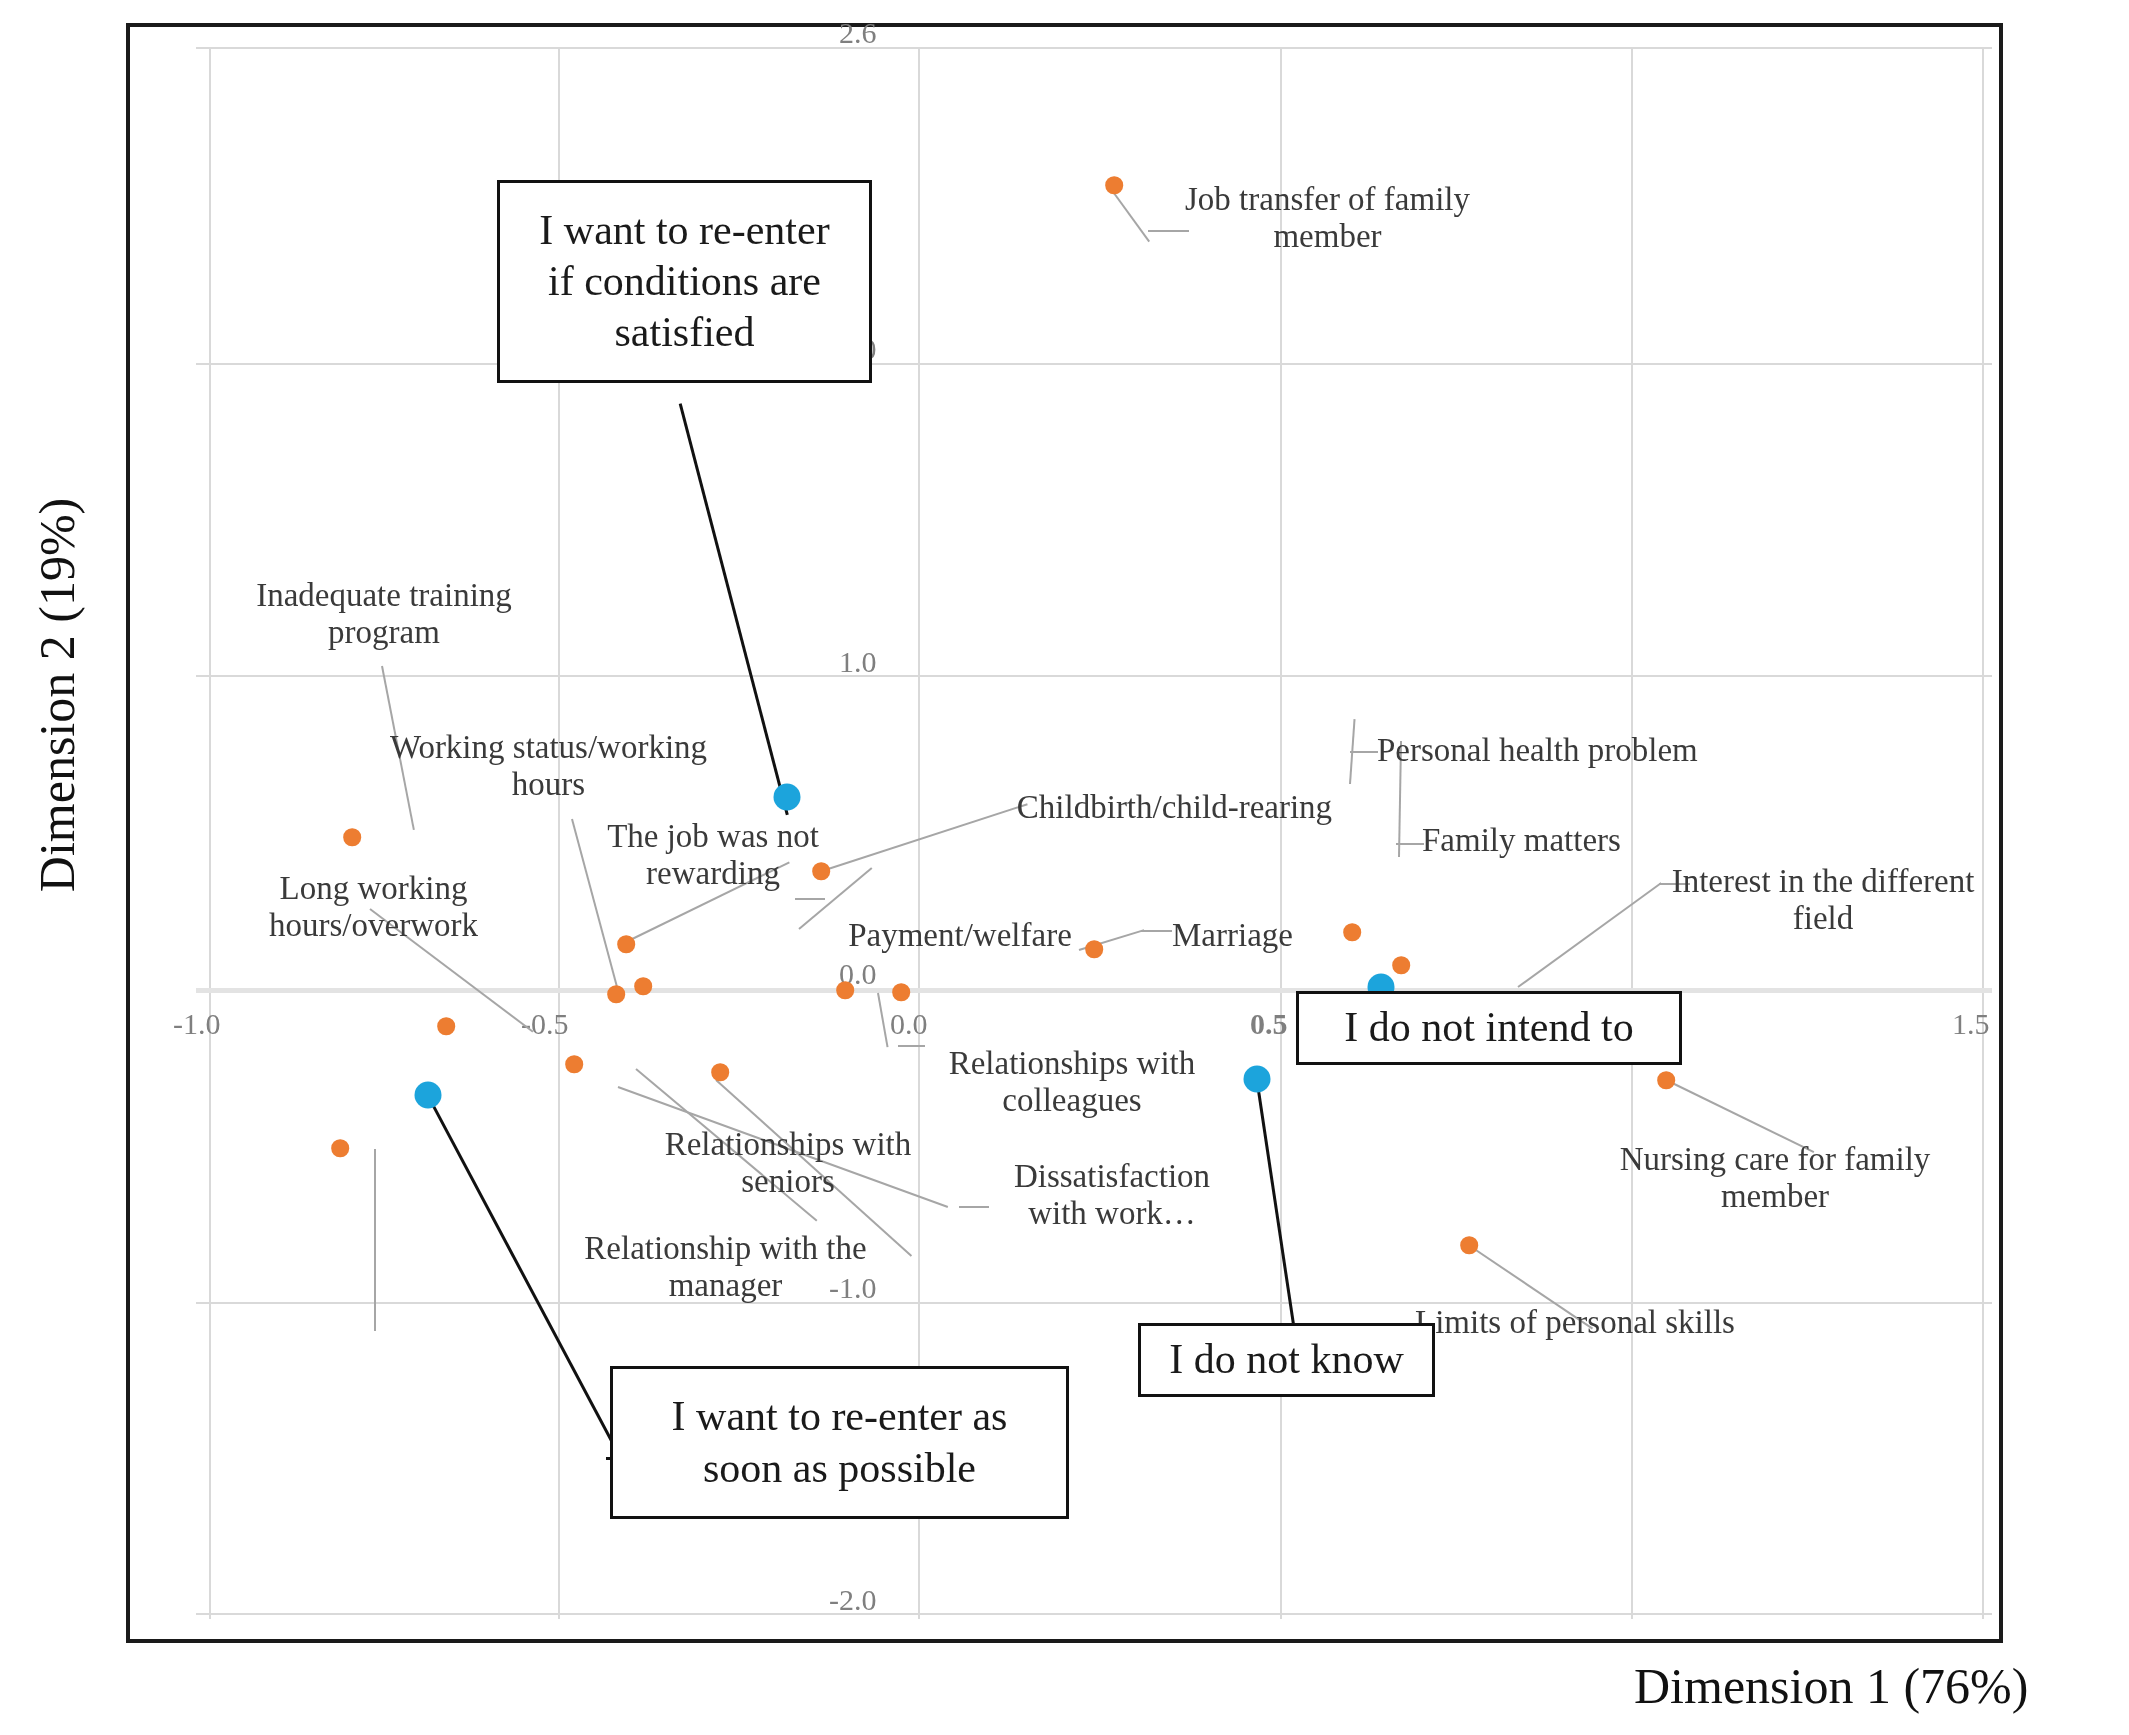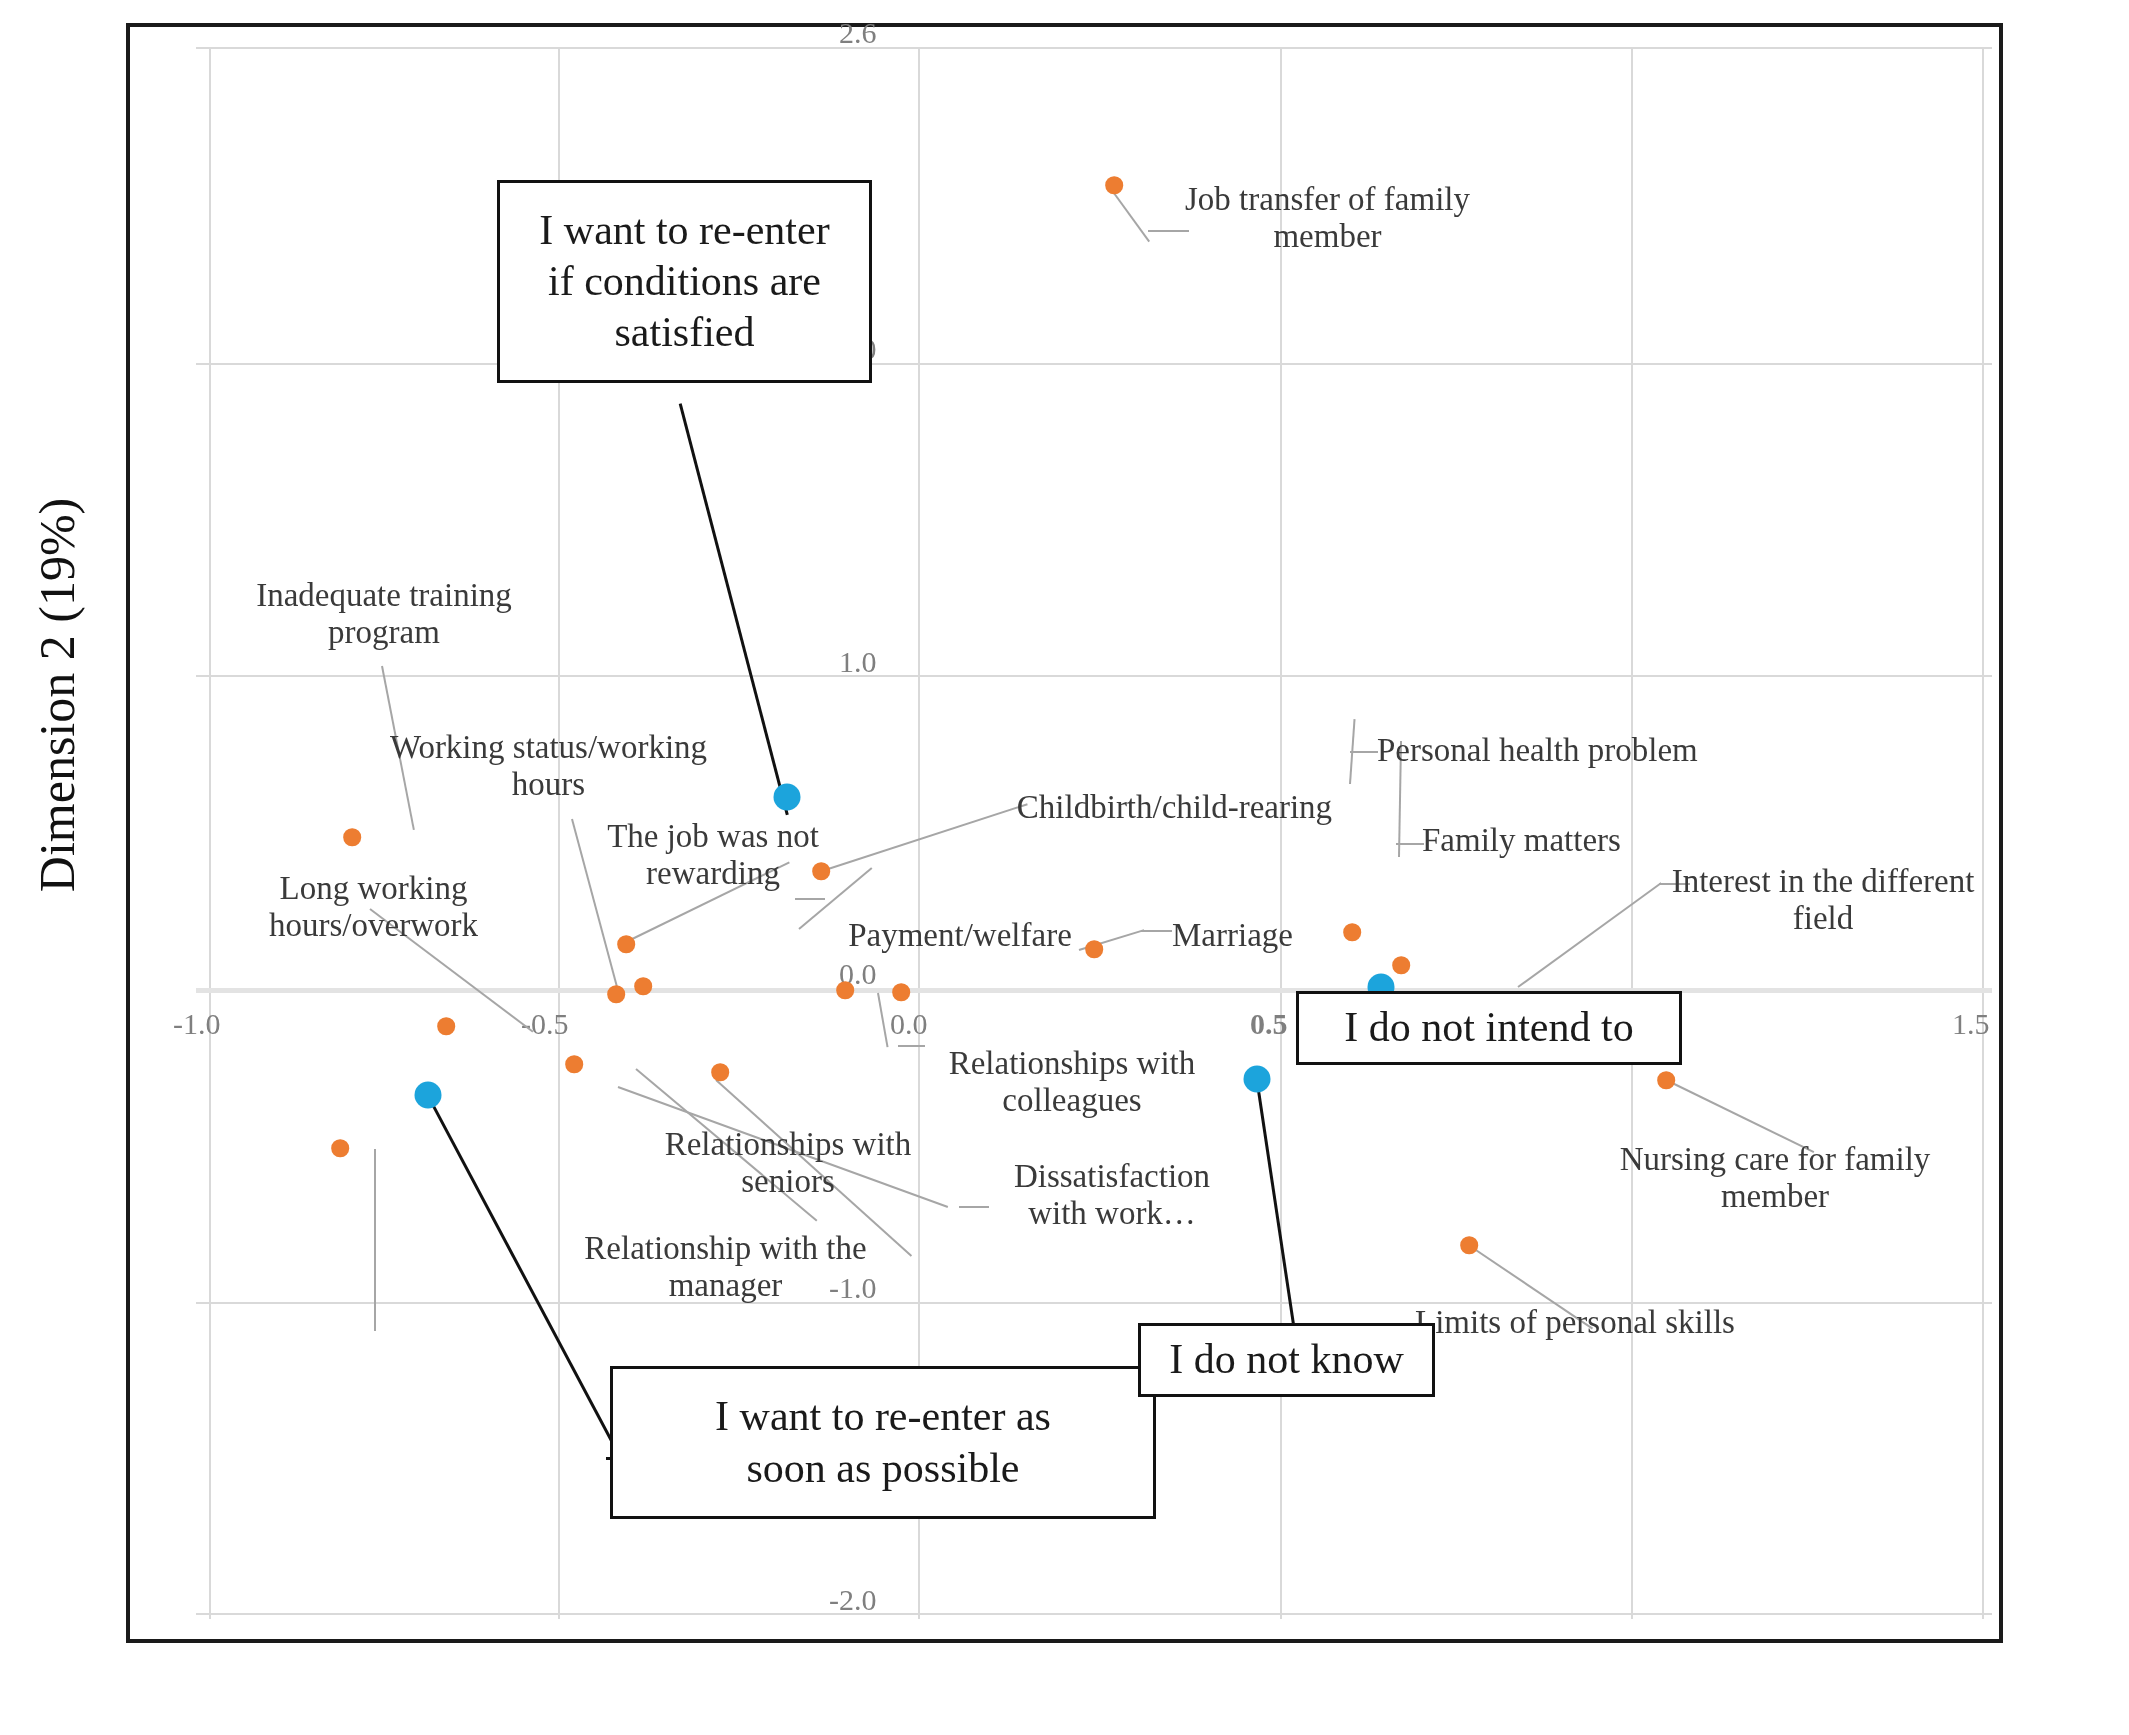--- a/index.html
+++ b/index.html
@@ -178,22 +178,23 @@
 manager</div>
     <div class="lbl" style="left:930px;top:1045px;width:284px;">Relationships with
 colleagues</div>
     <div class="lbl" style="left:987px;top:1158px;width:250px;">Dissatisfaction
 with work…</div>
     <div class="lbl" style="left:1415px;top:1304px;width:371px;text-align:left;">Limits of personal skills</div>
 
     <div class="callout" style="left:497px;top:180px;width:375px;height:203px;">I want to re-enter
 if conditions are
 satisfied</div>
-    <div class="callout" style="left:610px;top:1366px;width:546px;height:153px;">I want to re-enter as
+    <div class="callout" style="left:610px;top:1366px;width:459px;height:153px;">I want to re-enter as
 soon as possible</div>
     <div class="callout" style="left:1296px;top:991px;width:386px;height:74px;">I do not intend to</div>
     <div class="callout" style="left:1129px;top:1323px;width:297px;height:74px;margin-left:9px;">I do not know</div>
 
     <div id="ylab">Dimension 2 (19%)</div>
+    <div id="xlab">Dimension 1 (76%)</div>
 
   </div>
 </div>
 
 
 </body></html>

